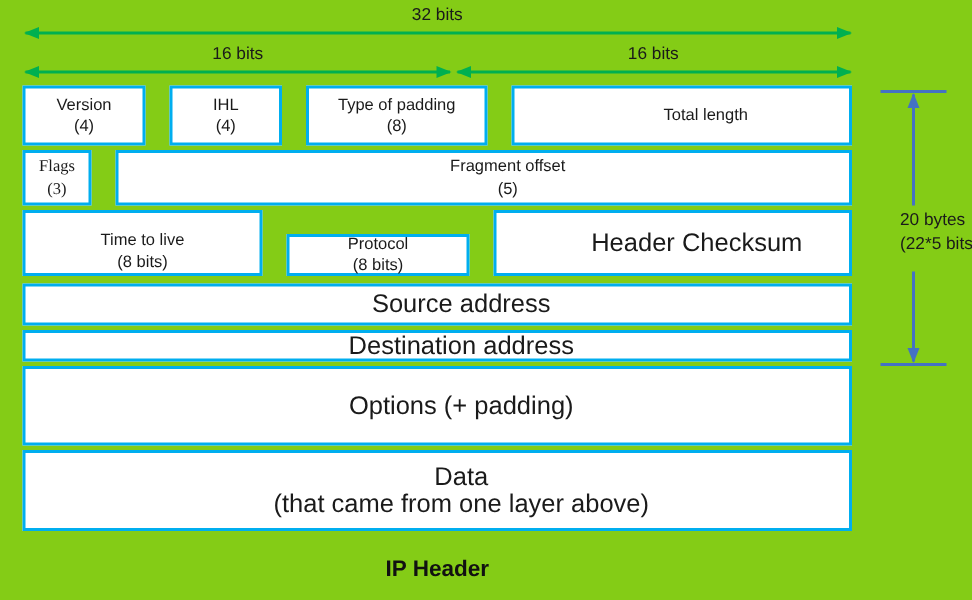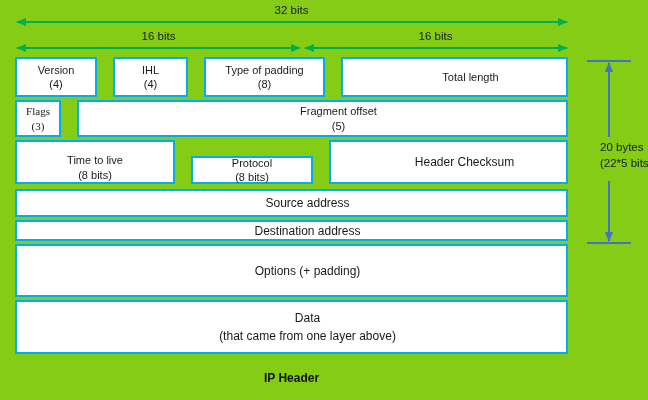--- a/index.html
+++ b/index.html
@@ -65,28 +65,28 @@
     background: #fff;
     display: flex;
     flex-direction: column;
     justify-content: center;
     align-items: center;
     text-align: center;
     font-size: 11px;
     line-height: 14.5px;
     color: var(--text);
   }
-  .cell.lg { font-size: 12px; line-height: 18px; }
+  .cell.lg { font-size: 17px; line-height: 18px; }
   .grow { flex: 1 1 auto; padding-left: 32px; }
   .caption {
     position: absolute;
     left: 15px; top: 371px; width: 553px;
     text-align: center;
     font-weight: bold;
-    font-size: 12px;
+    font-size: 15px;
     color: #111;
   }
   .measure-text {
     position: absolute;
     left: 600px; top: 139px; width: 78px;
     font-size: 11.5px;
     line-height: 16px;
     color: var(--text);
   }
 </style>

